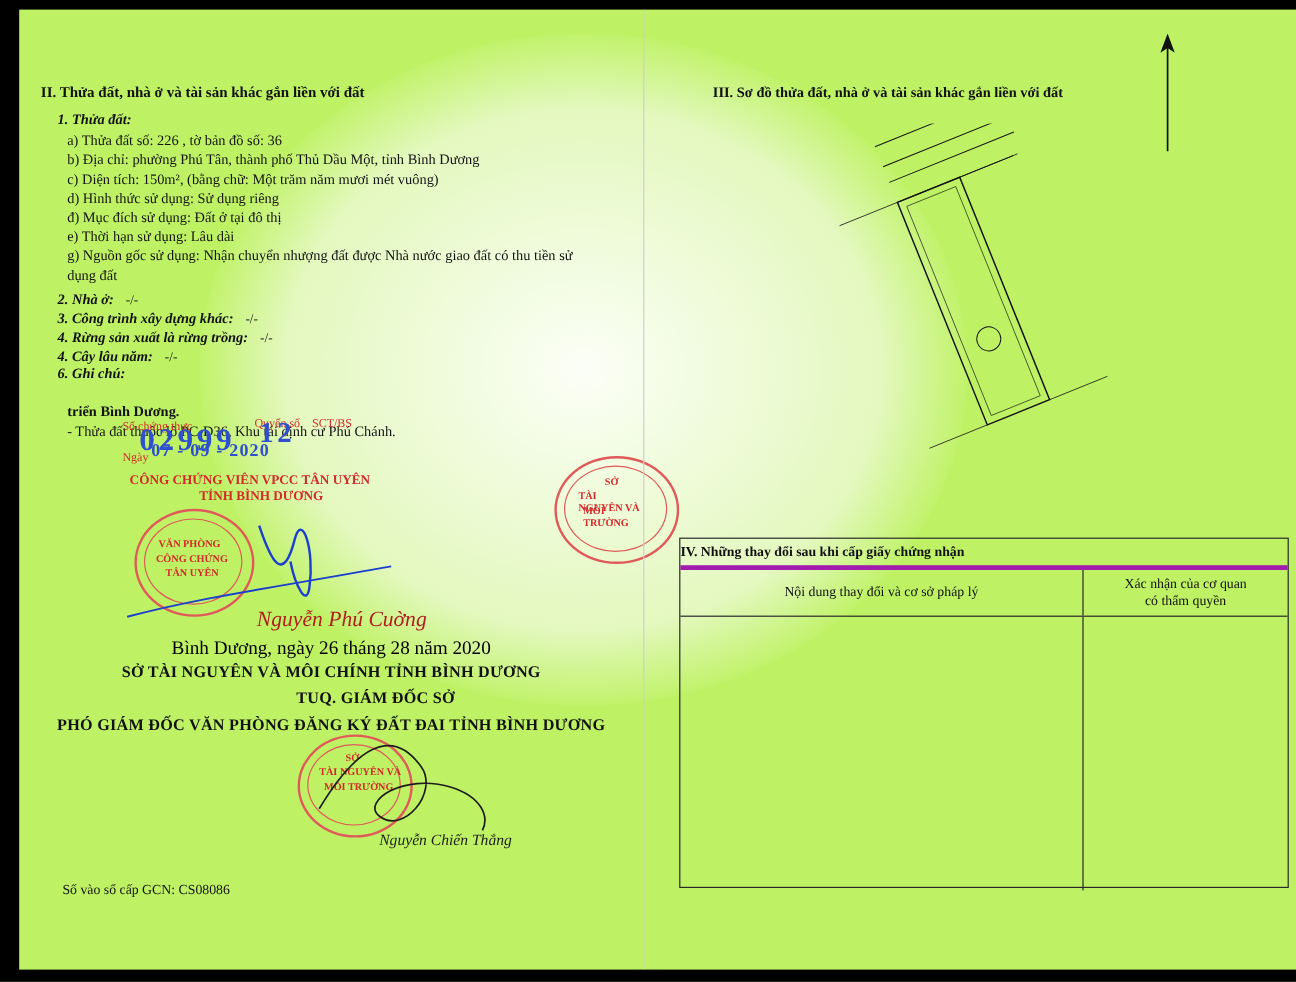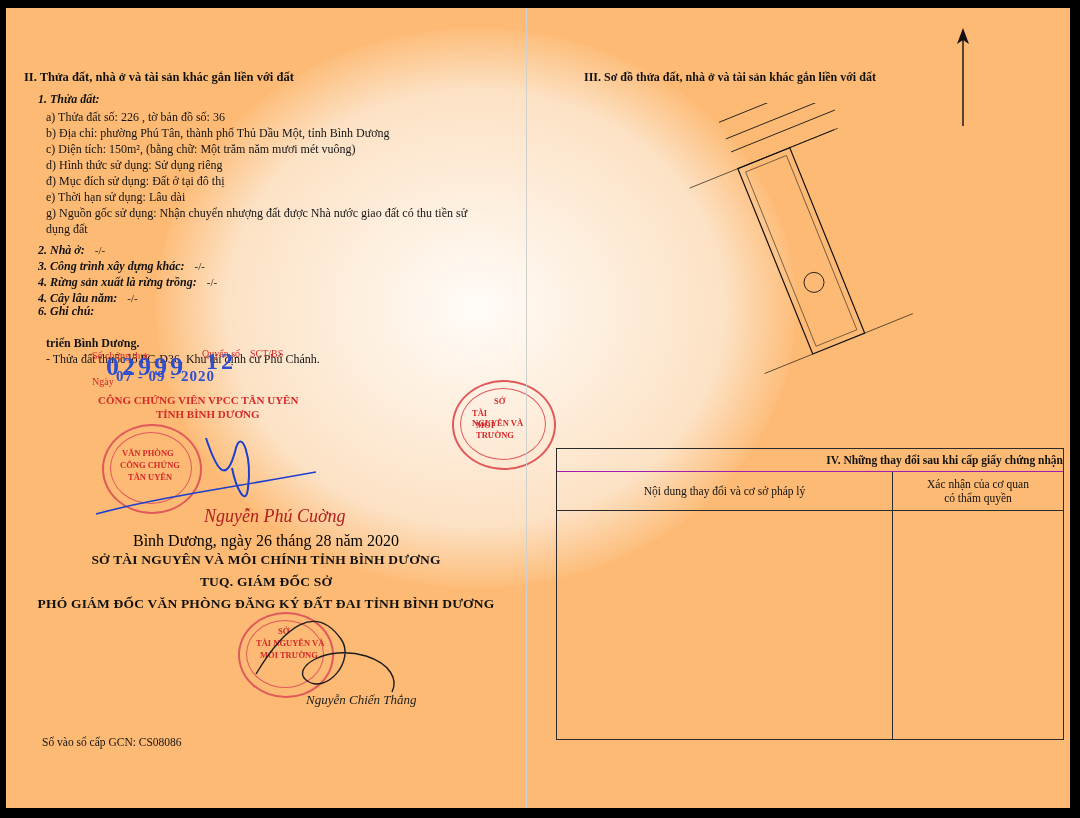--- a/index.html
+++ b/index.html
@@ -8,25 +8,25 @@
     background: #000;
   }
   body {
     width: 1080px;
     height: 818px;
     overflow: hidden;
     font-family: "Liberation Serif", serif;
   }
   .page {
     position: absolute;
-    left: 6px;
+    left: 16px;
     top: 8px;
     width: 1064px;
     height: 800px;
-    background: #fdba74;
+    background: #bef264;
     box-shadow: 0 0 3px rgba(0,0,0,0.4);
     overflow: hidden;
   }
   
   .halo {
     position: absolute;
     left: 150px;
     top: 20px;
     width: 640px;
     height: 560px;
@@ -133,22 +133,22 @@
   .tbl {
     position: absolute;
     left: 8px;
     top: 440px;
     width: 506px;
     height: 290px;
     border: 1px solid #2a2a2a;
   }
   .tbl-hd {
     height: 22px;
-    border-bottom: 1px solid #a21caf;
-    text-align: right;
+    border-bottom: 4px solid #a21caf;
+    text-align: left;
     font-weight: bold;
     font-size: 11.5px;
     line-height: 22px;
     color: #111;
   }
   .tbl-sub {
     display: flex;
     height: 38px;
     border-bottom: 1px solid #2a2a2a;
   }
@@ -250,21 +250,21 @@
     <div class="sig" style="left:198px; top:498px; font-size:18px;">Nguyễn Phú Cuờng</div>
 
     <div class="stamp-oval" style="left:446px; top:372px; width:100px; height:86px;"></div>
     <div class="stamp-oval-in" style="left:454px; top:380px; width:84px; height:70px;"></div>
     <div class="stamp-red" style="left:488px; top:388px; font-size:8.5px; font-weight:bold;">SỞ</div>
     <div class="stamp-red" style="left:466px; top:400px; font-size:8.5px; font-weight:bold;">TÀI NGUYÊN VÀ</div>
     <div class="stamp-red" style="left:470px; top:412px; font-size:8.5px; font-weight:bold;">MÔI TRƯỜNG</div>
 
     <div class="center-block" style="top:524px;" style2="">Bình Dương, ngày  26  tháng  28  năm 2020</div>
     <div class="center-block bold-c" style="top:544px;">SỞ TÀI NGUYÊN VÀ MÔI CHÍNH TỈNH BÌNH DƯƠNG</div>
-    <div class="center-block bold-c" style="top:566px;">TUQ. GIÁM ĐỐC SỞ</div>
+    <div class="center-block bold-c" style="top:566px;padding-left:37px;">TUQ. GIÁM ĐỐC SỞ</div>
     <div class="center-block bold-c" style="top:588px;">PHÓ GIÁM ĐỐC VĂN PHÒNG ĐĂNG KÝ ĐẤT ĐAI TỈNH BÌNH DƯƠNG</div>
 
     <div class="stamp-oval" style="left:232px; top:604px; width:92px; height:82px;"></div>
     <div class="stamp-oval-in" style="left:240px; top:612px; width:76px; height:66px;"></div>
     <div class="stamp-red" style="left:272px; top:618px; font-size:8.5px; font-weight:bold;">SỞ</div>
     <div class="stamp-red" style="left:250px; top:630px; font-size:8.5px; font-weight:bold;">TÀI NGUYÊN VÀ</div>
     <div class="stamp-red" style="left:254px; top:642px; font-size:8.5px; font-weight:bold;">MÔI TRƯỜNG</div>
 
     <svg class="plot" style="left:240px; top:596px; width:180px; height:110px;" viewBox="0 0 180 110">
       <path d="M10 70 C 40 20, 70 0, 95 35 C 110 56, 80 92, 60 76 C 45 64, 80 40, 120 52 C 145 60, 152 76, 146 88" stroke="#1c1c1c" stroke-width="1.4" fill="none"></path>

